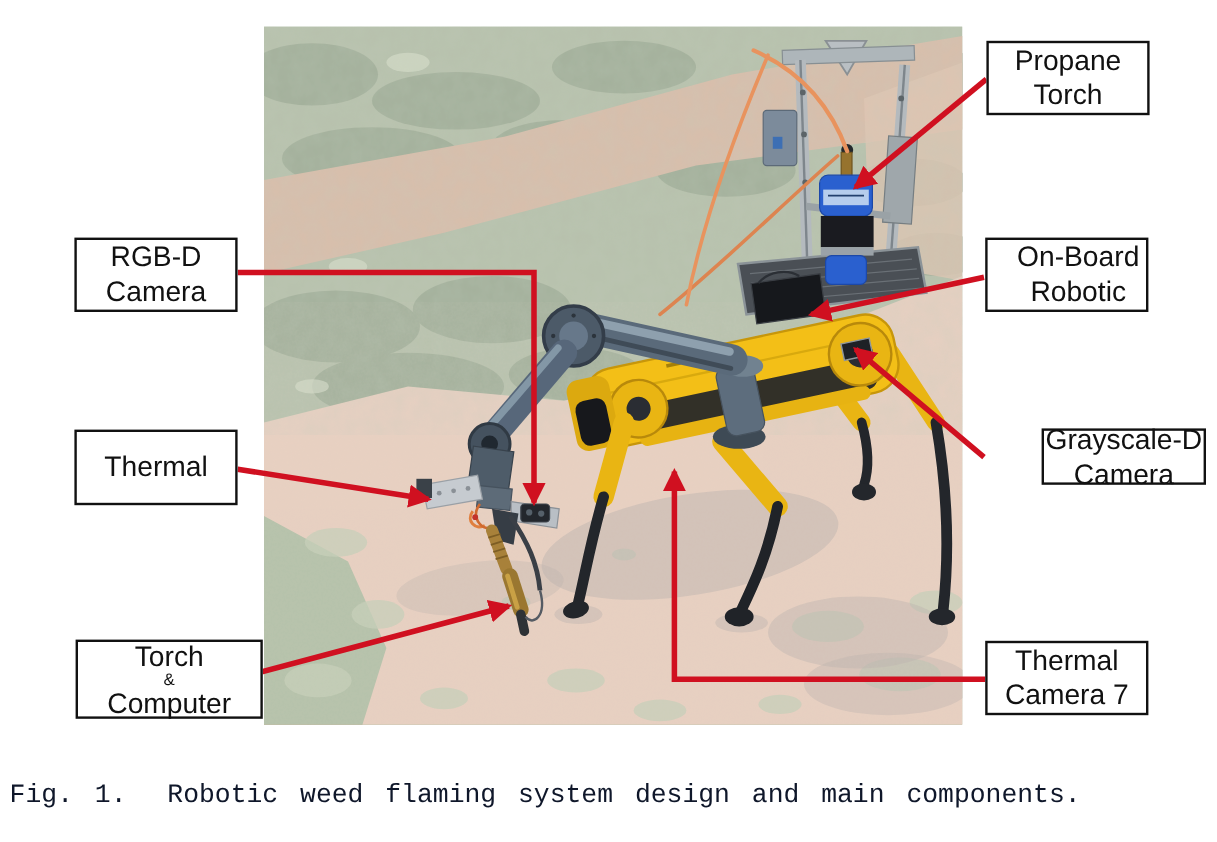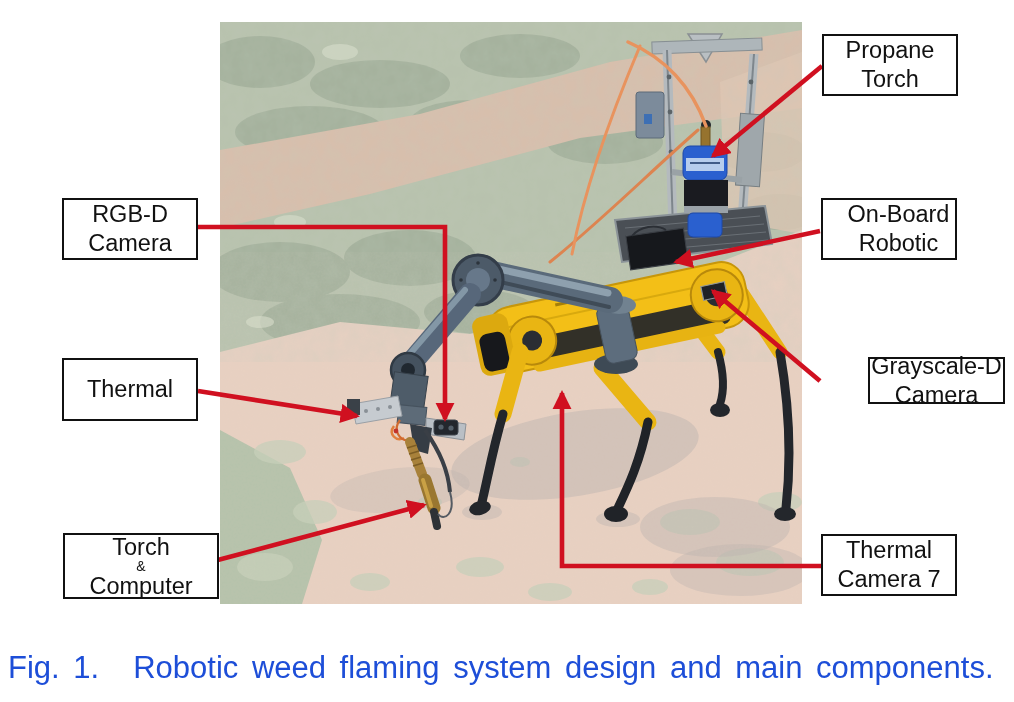--- a/index.html
+++ b/index.html
@@ -5,22 +5,22 @@
   html,body{margin:0;padding:0;background:#ffffff;}
   #stage{position:relative;width:1014px;height:702px;background:#ffffff;overflow:hidden;
          font-family:"Liberation Sans",sans-serif;}
   .photo{position:absolute;left:220px;top:22px;width:582px;height:582px;}
   .photo svg{display:block;width:582px;height:582px;}
   .overlay{position:absolute;left:0;top:0;width:1014px;height:702px;pointer-events:none;}
   .callout{position:absolute;box-sizing:border-box;background:#ffffff;border:2px solid #111111;
            display:flex;flex-direction:column;align-items:center;justify-content:center;
            text-align:left;color:#111;font-size:23.5px;line-height:29px;font-weight:400;}
   .callout .small{font-size:14px;line-height:15px;}
-  .caption{position:absolute;left:8px;top:650px;width:1002px;color:#1d4ed8;
-           font-family:Liberation Sans, sans-serif;font-size:31px;white-space:nowrap;word-spacing:5px;}
+  .caption{position:absolute;left:8px;top:650px;width:1002px;color:#0f172a;
+           font-family:Liberation Mono, monospace;font-size:22px;white-space:nowrap;word-spacing:5px;}
   .caption .gap{display:inline-block;width:34px;}
 </style>
 </head>
 <body>
 
 <div id="stage">
 
   <div class="photo">
   <svg viewBox="0 0 582 582">
     <defs>

